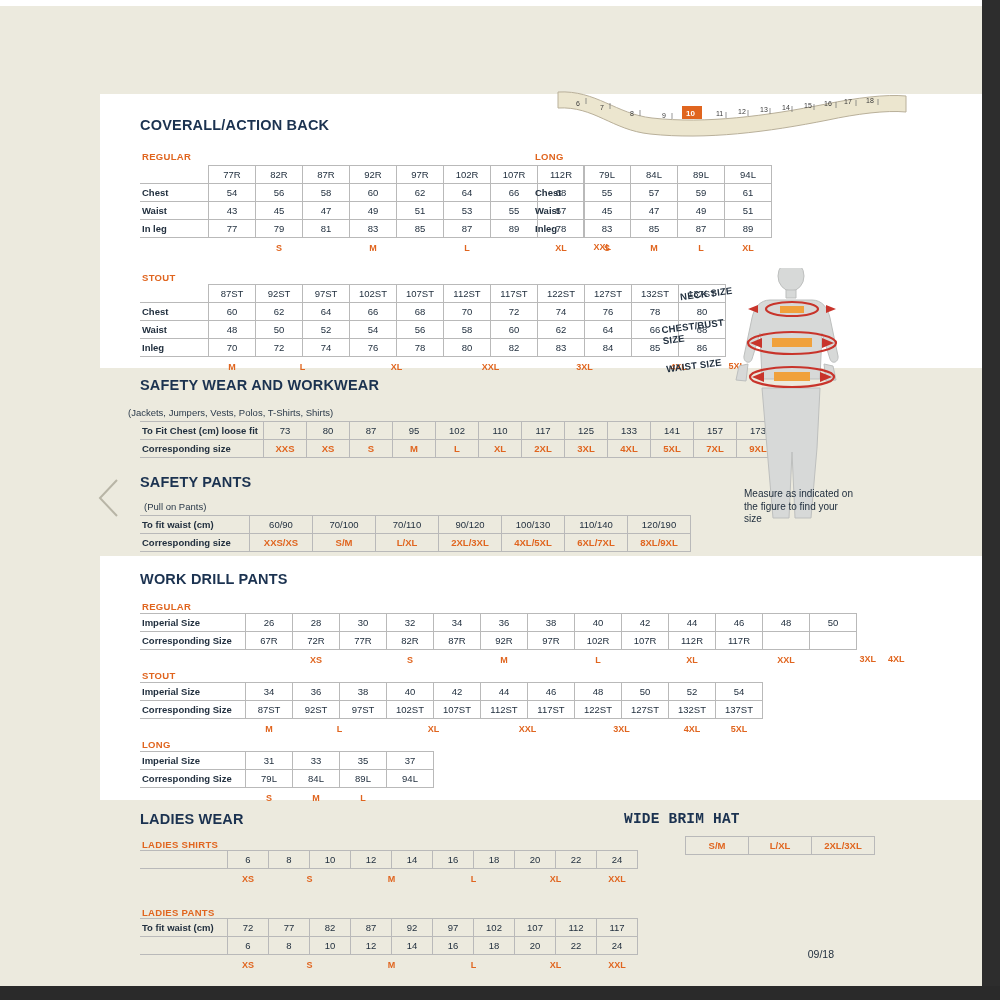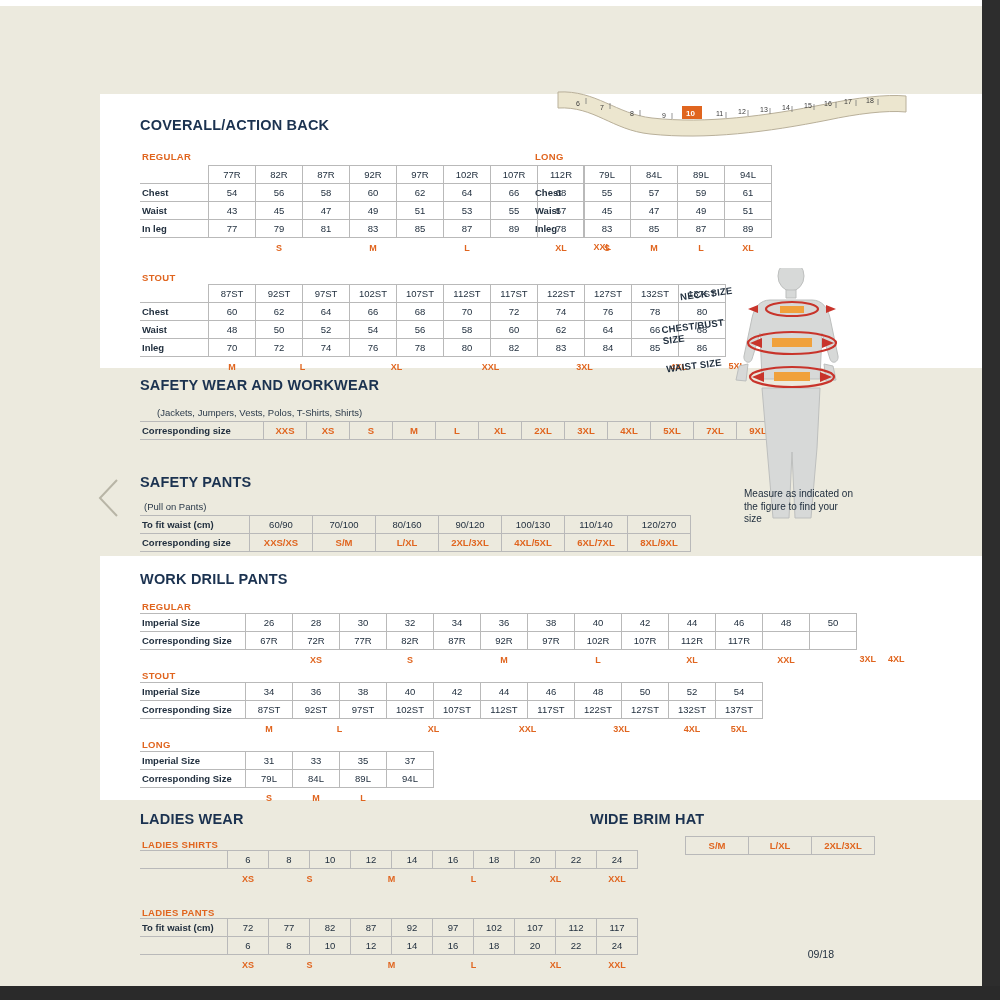--- a/index.html
+++ b/index.html
@@ -303,23 +303,38 @@
             <td class="size" colspan="2">XL</td>
             <td class="size" colspan="2">XXL</td>
             <td class="size" colspan="2">3XL</td>
             <td class="size" colspan="2">4XL</td>
             <td class="size" colspan="1">5XL</td>
           </tr>
         </tbody>
       </table>
 
     <div class="section-title" style="left:140px;top:377px;">SAFETY WEAR AND WORKWEAR</div>
-    <div class="note" style="left:157px;top:407px;">(Jackets, Jumpers, Vests, Polos, T-Shirts, Shirts)</div>
+    <div class="note" style="left:128px;top:407px;">(Jackets, Jumpers, Vests, Polos, T-Shirts, Shirts)</div>
     <table class="grid" id="t-safety-wear" style="left:140px;top:421px;">
         <tbody>
+          <tr>
+            <td class="rowhead" style="width:118px">To Fit Chest (cm) loose fit</td>
+            <td class="" style="width:36px">73</td>
+            <td class="" style="width:36px">80</td>
+            <td class="" style="width:36px">87</td>
+            <td class="" style="width:36px">95</td>
+            <td class="" style="width:36px">102</td>
+            <td class="" style="width:36px">110</td>
+            <td class="" style="width:36px">117</td>
+            <td class="" style="width:36px">125</td>
+            <td class="" style="width:36px">133</td>
+            <td class="" style="width:36px">141</td>
+            <td class="" style="width:36px">157</td>
+            <td class="" style="width:36px">173</td>
+          </tr>
           <tr>
             <td class="rowhead" style="width:118px">Corresponding size</td>
             <td class="" style="width: 36px; color: rgb(224, 101, 31); font-weight: bold;">XXS</td>
             <td class="" style="width: 36px; color: rgb(224, 101, 31); font-weight: bold;">XS</td>
             <td class="" style="width: 36px; color: rgb(224, 101, 31); font-weight: bold;">S</td>
             <td class="" style="width: 36px; color: rgb(224, 101, 31); font-weight: bold;">M</td>
             <td class="" style="width: 36px; color: rgb(224, 101, 31); font-weight: bold;">L</td>
             <td class="" style="width: 36px; color: rgb(224, 101, 31); font-weight: bold;">XL</td>
             <td class="" style="width: 36px; color: rgb(224, 101, 31); font-weight: bold;">2XL</td>
             <td class="" style="width: 36px; color: rgb(224, 101, 31); font-weight: bold;">3XL</td>
@@ -332,25 +347,25 @@
       </table>
 
     <div class="section-title" style="left:140px;top:474px;">SAFETY PANTS</div>
     <div class="note" style="left:144px;top:501px;">(Pull on Pants)</div>
     <table class="grid" id="t-safety-pants" style="left:140px;top:515px;">
         <tbody>
           <tr>
             <td class="rowhead" style="width:104px">To fit waist (cm)</td>
             <td class="" style="width:56px">60/90</td>
             <td class="" style="width:56px">70/100</td>
-            <td class="" style="width:56px">80/160</td>
+            <td class="" style="width:56px">70/110</td>
             <td class="" style="width:56px">90/120</td>
             <td class="" style="width:56px">100/130</td>
             <td class="" style="width:56px">110/140</td>
-            <td class="" style="width:56px">120/270</td>
+            <td class="" style="width:56px">120/190</td>
           </tr>
           <tr>
             <td class="rowhead" style="width:104px">Corresponding size</td>
             <td class="" style="width: 56px; color: rgb(224, 101, 31); font-weight: bold;">XXS/XS</td>
             <td class="" style="width: 56px; color: rgb(224, 101, 31); font-weight: bold;">S/M</td>
             <td class="" style="width: 56px; color: rgb(224, 101, 31); font-weight: bold;">L/XL</td>
             <td class="" style="width: 56px; color: rgb(224, 101, 31); font-weight: bold;">2XL/3XL</td>
             <td class="" style="width: 56px; color: rgb(224, 101, 31); font-weight: bold;">4XL/5XL</td>
             <td class="" style="width: 56px; color: rgb(224, 101, 31); font-weight: bold;">6XL/7XL</td>
             <td class="" style="width: 56px; color: rgb(224, 101, 31); font-weight: bold;">8XL/9XL</td>
@@ -552,21 +567,21 @@
             <td class="size" colspan="1">XS</td>
             <td class="size" colspan="2">S</td>
             <td class="size" colspan="2">M</td>
             <td class="size" colspan="2">L</td>
             <td class="size" colspan="2">XL</td>
             <td class="size" colspan="2">XXL</td>
           </tr>
         </tbody>
       </table>
 
-    <div class="section-title" style="left:590px;top:811px;">WIDE BRIM HAT</div>
+    <div class="section-title" style="left:624px;top:811px;font-family:Liberation Mono, monospace;">WIDE BRIM HAT</div>
     <table class="grid" id="t-hat" style="left:594px;top:836px;">
         <tbody>
           <tr>
             <td class="rowhead" style="width: 86px; border: none;"></td>
             <td class="" style="width: 56px; color: rgb(224, 101, 31); font-weight: bold;">S/M</td>
             <td class="" style="width: 56px; color: rgb(224, 101, 31); font-weight: bold;">L/XL</td>
             <td class="" style="width: 56px; color: rgb(224, 101, 31); font-weight: bold;">2XL/3XL</td>
           </tr>
         </tbody>
       </table>

